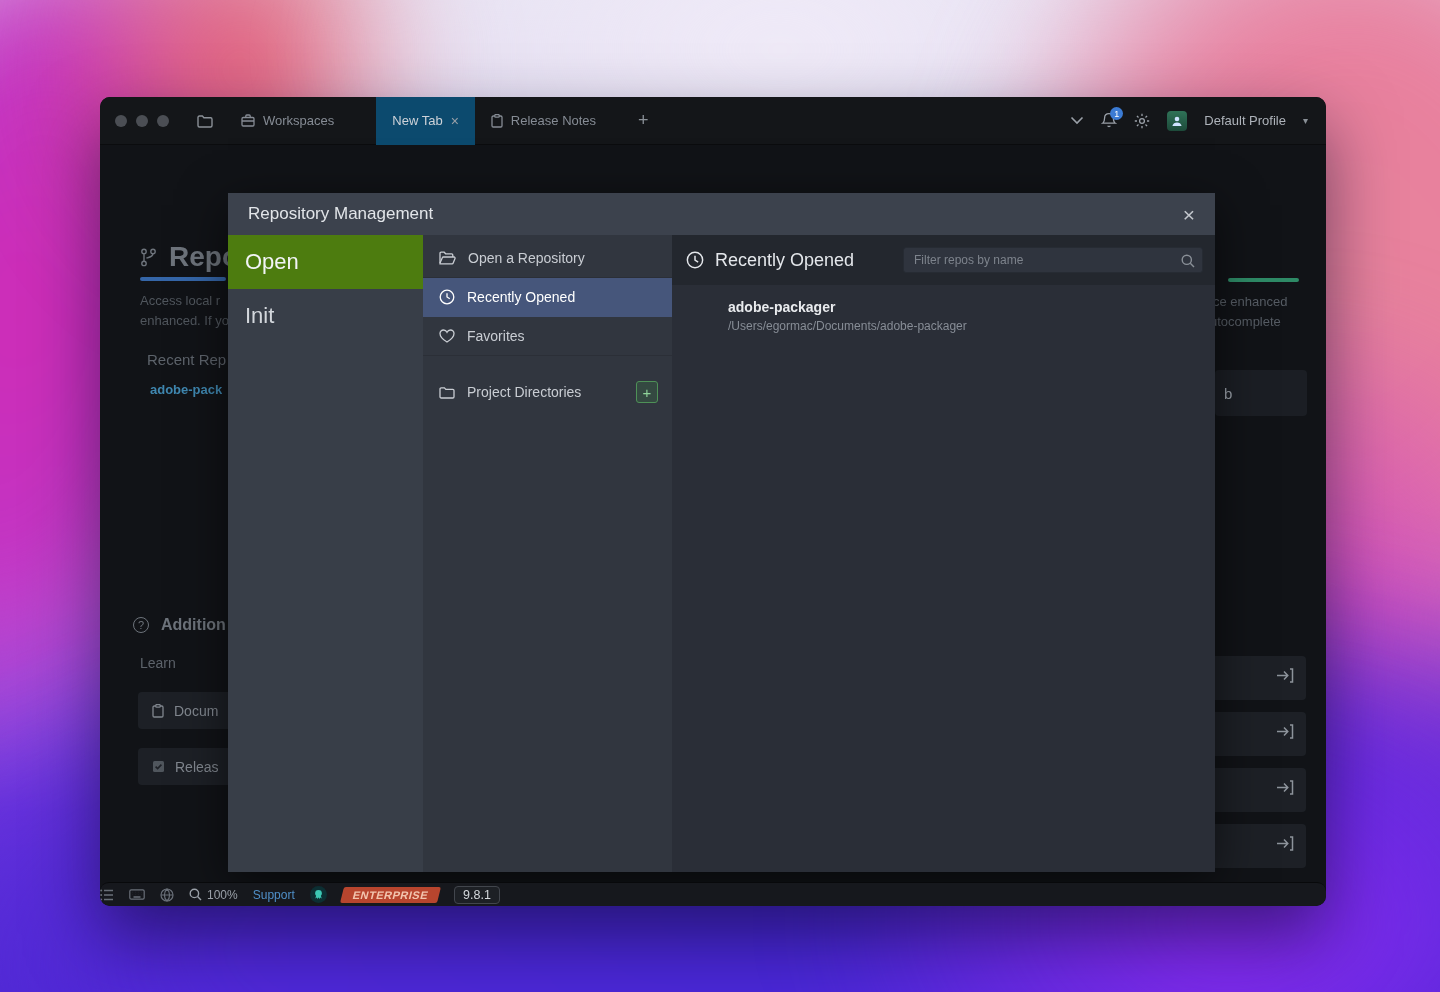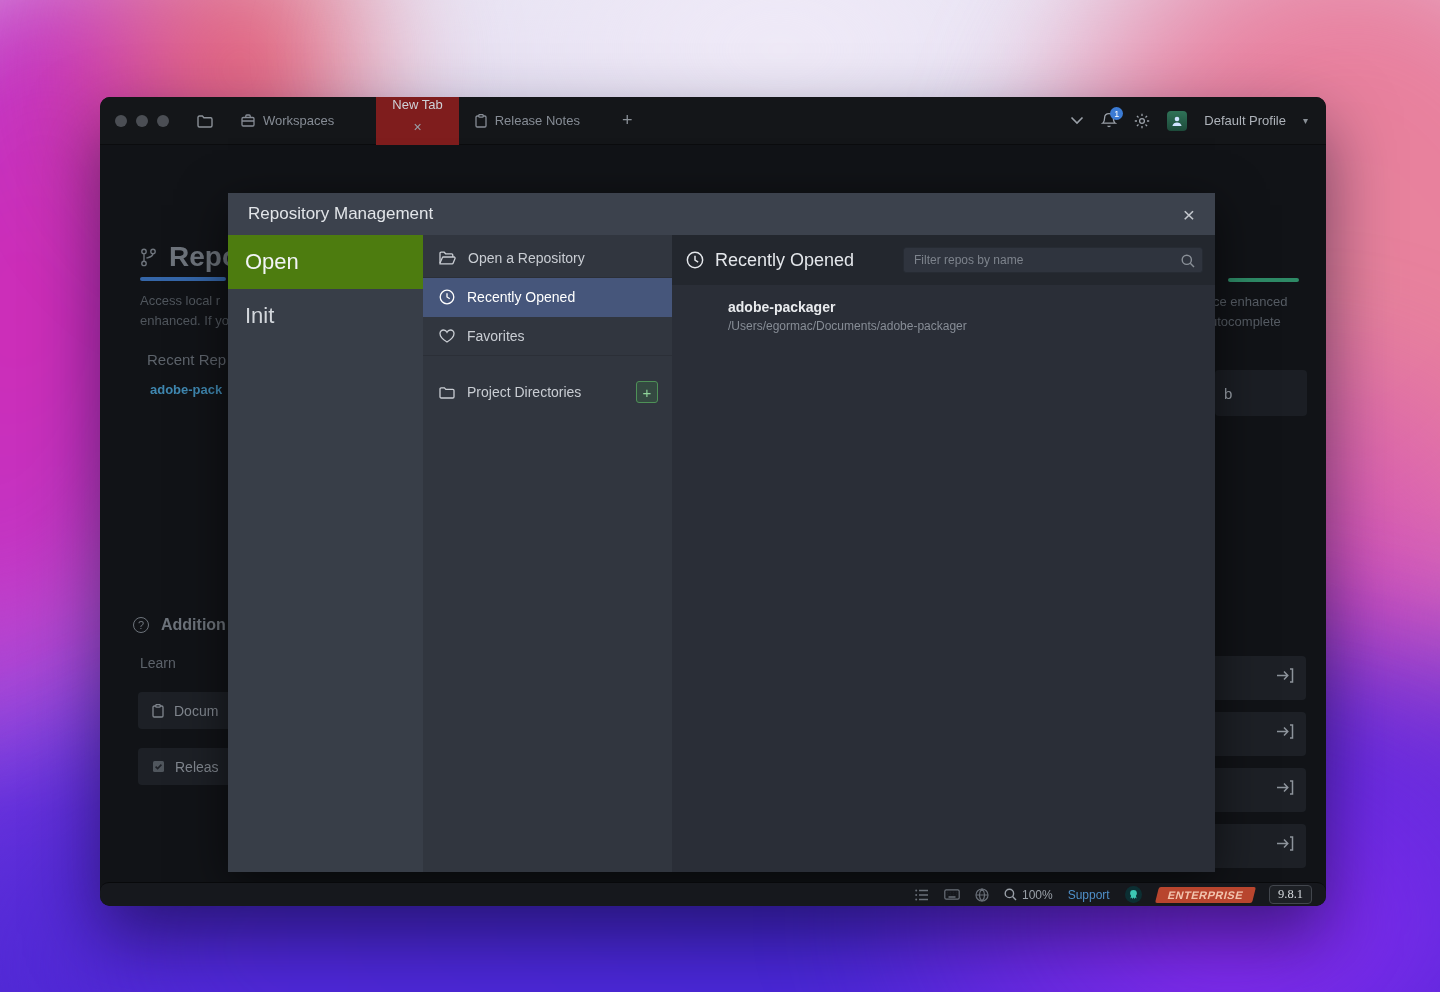--- a/index.html
+++ b/index.html
@@ -30,21 +30,21 @@
     box-shadow:0 30px 70px rgba(10,5,40,.55); }
 
   .titlebar { position:absolute; top:0; left:0; right:0; height:48px; background:#141619;
     display:flex; align-items:center; border-bottom:1px solid #0b0c0e; }
   .traffic { display:flex; gap:9px; padding-left:15px; }
   .traffic .dot { width:12px; height:12px; border-radius:50%; background:#4b4e54; }
   .tb-folder { margin-left:28px; color:#8a9097; display:flex; }
   .tab { height:48px; display:flex; align-items:center; gap:8px; padding:0 16px;
     font-size:13px; color:#868c95; white-space:nowrap; cursor:pointer; }
   .tab.workspaces { margin-left:12px; }
-  .tab.active { background:#7f1d1d; color:#ced2d8; margin-left:26px;flex-direction:column; }
+  .tab.active { background:#0c4a6e; color:#ced2d8; margin-left:26px; }
   .tab .tab-close { color:#9aa0a8; font-size:14px; line-height:1; }
   .tab-add { margin-left:26px; color:#8a9097; font-size:18px; cursor:pointer; }
   .titlebar-right { margin-left:auto; display:flex; align-items:center; gap:17px; padding-right:18px; }
   .tb-icon { color:#9aa0a8; display:flex; cursor:pointer; position:relative; }
   .badge { position:absolute; top:-5px; right:-6px; min-width:13px; height:13px; border-radius:7px;
     background:#3b7bd4; color:#fff; font-size:9px; display:flex; align-items:center; justify-content:center; padding:0 2px; }
   .avatar { width:20px; height:20px; border-radius:4px; background:linear-gradient(180deg,#2f7257,#1d4a3a);
     display:flex; align-items:center; justify-content:center; color:#cfe3ff; }
   .profile-label { color:#aeb3ba; font-size:13px; }
   .caret { color:#8a9097; font-size:10px; }
@@ -65,31 +65,31 @@
   .res-title { display:flex; align-items:center; gap:12px; color:#6d737b; font-size:16px; font-weight:bold; }
   .q-circle { width:16px; height:16px; border-radius:50%; border:1.4px solid #6d737b; font-size:11px;
     display:flex; align-items:center; justify-content:center; font-weight:normal; }
   .dim-btn { position:absolute; background:#1d2026; border-radius:4px; display:flex; align-items:center;
     gap:10px; padding-left:14px; color:#80868e; font-size:14px; }
   .signin-box { position:absolute; width:176px; height:44px; background:#1d2026; border-radius:4px; }
   .signin-box svg { position:absolute; right:12px; top:12px; color:#8d939b; }
 
   
   .statusbar { position:absolute; bottom:0; left:0; right:0; height:24px; background:#16181d;
-    border-top:1px solid #08090b; display:flex; align-items:center; justify-content:flex-end;
+    border-top:1px solid #08090b; display:flex; align-items:center; justify-content:flex-start;
     gap:15px; padding-right:14px; font-size:12px; color:#696f78; z-index:30;border-radius:9px; }
   .sb-icon { display:flex; cursor:pointer; color:#696f78; }
   .sb-zoom { display:flex; align-items:center; gap:5px; color:#9aa0a8; cursor:pointer; }
   .sb-support { color:#4f8fc8; cursor:pointer; }
   .kraken { width:17px; height:17px; border-radius:50%; background:#0c2f33; display:flex;
     align-items:center; justify-content:center; }
   .ent-badge { transform:skewX(-14deg); background:#b8452e; padding:2px 11px; border-radius:2px;
     font-size:11px; font-weight:bold; letter-spacing:.5px; color:#f2c4ae; }
   .version-box { border:1px solid #42464d; background:#1d2025; border-radius:4px; padding:1px 8px;
-    color:#d4d8dc; font-size:12.5px; font-family:Liberation Serif, serif; }
+    color:#d4d8dc; font-size:12.5px; font-family:Liberation Sans, sans-serif; }
 
   
   .modal { position:absolute; left:128px; top:96px; width:987px; height:679px; z-index:20;
     display:flex; flex-direction:column; box-shadow:0 12px 45px rgba(0,0,0,.55); }
   .modal-header { height:42px; background:#3c424d; display:flex; align-items:center;
     padding:0 20px; color:#e2e5e9; font-size:17px; flex:none; }
   .modal-close { margin-left:auto; color:#c3c7cd; font-size:21px; line-height:1; cursor:pointer; }
   .modal-body { flex:1; display:flex; min-height:0; }
   .nav-col { width:195px; background:#383e48; flex:none; }
   .nav-item { height:54px; display:flex; align-items:center; padding-left:17px;

